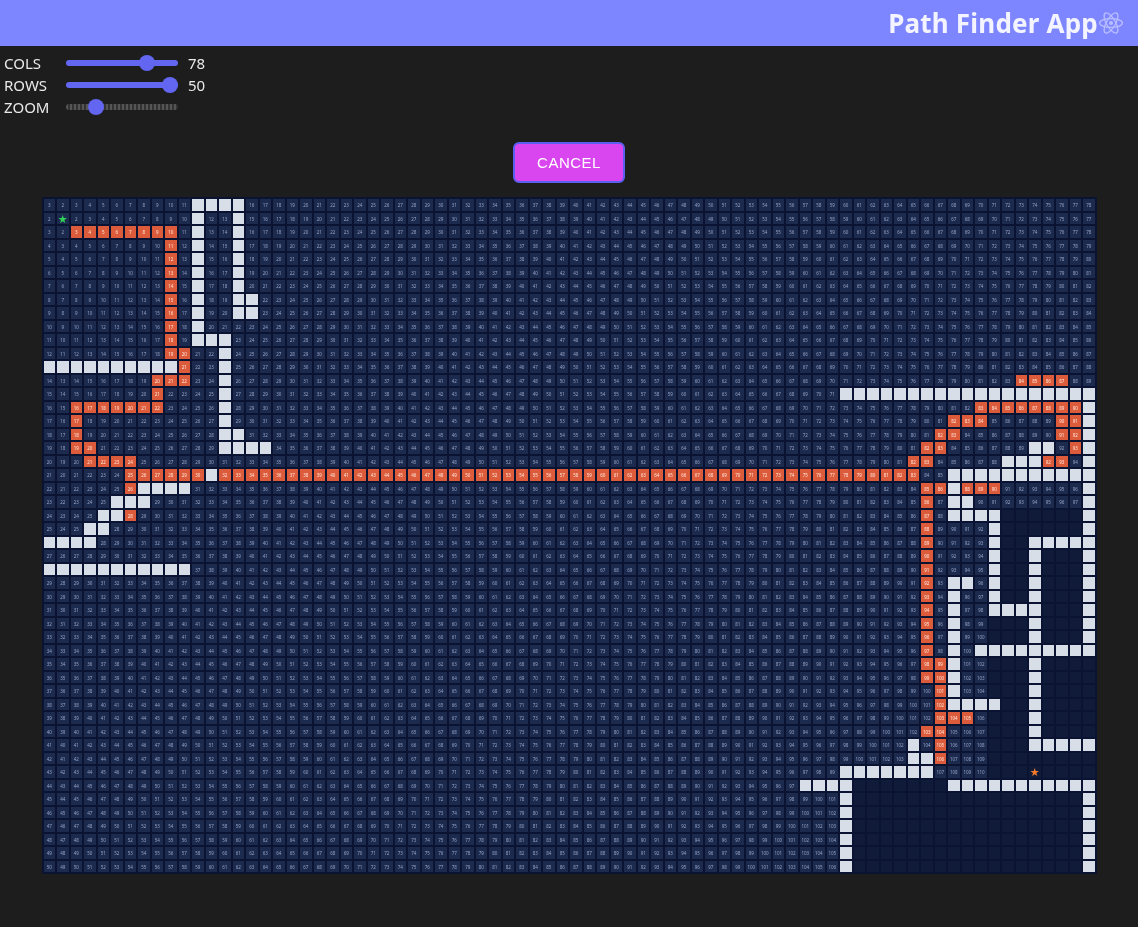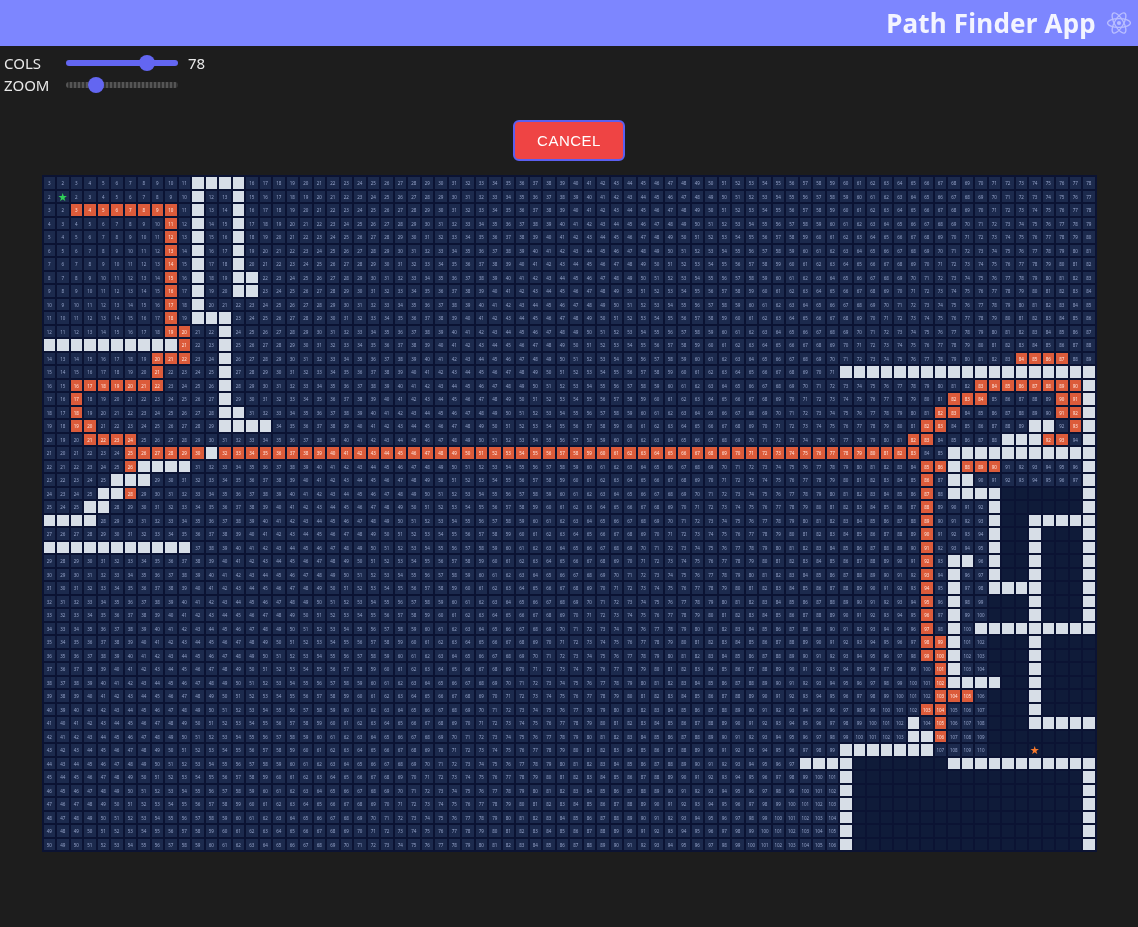--- a/index.html
+++ b/index.html
@@ -13,41 +13,41 @@
     --text:#e9e9e9;
     --accent:#6366f1;
   }
   *{box-sizing:border-box;}
   html,body{margin:0;padding:0;background:var(--bg);color:var(--text);
     font-family:system-ui,-apple-system,"Segoe UI",Roboto,Helvetica,Arial,sans-serif;}
   body{width:1138px;}
 
   
   .titlebar{background:var(--header);height:46px;display:flex;align-items:center;
-    justify-content:flex-end;padding:0 6px;gap:10px;}
+    justify-content:flex-end;padding:0 14px;}
   .titlebar h1{margin:0;font-size:26px;font-weight:700;color:#f3f4ff;letter-spacing:.2px;}
   .logo svg{display:block;}
 
   
   .controls{padding:6px 13px 2px 4px;font-size:15px;}
   .ctl-row{display:flex;align-items:center;gap:8px;height:22px;}
   .ctl-row label{width:52px;text-align:left;}
   .ctl-row .val{width:28px;text-align:left;}
   input[type=range]{-webkit-appearance:none;appearance:none;width:112px;height:6px;
     background:linear-gradient(var(--accent),var(--accent));border-radius:3px;}
   input[type=range]::-webkit-slider-thumb{-webkit-appearance:none;appearance:none;
     width:16px;height:16px;border-radius:50%;background:var(--accent);}
   input[type=range]::-moz-range-thumb{width:16px;height:16px;border-radius:50%;
     background:var(--accent);border:none;}
   input[type=range].empty{background:repeating-linear-gradient(90deg,#555 0 2px,#333 2px 4px);}
   input[type=range].empty::-webkit-slider-thumb{background:var(--accent);}
 
   
   .btn-row{display:flex;justify-content:center;margin:22px 0 14px 0;}
-  button.cancel{background:#ef4444;border:2px solid #5b5ff0;color:#fff;
+  button.cancel{background:#d946ef;border:2px solid #5b5ff0;color:#fff;
     padding:10px 22px;font-size:15px;border-radius:6px;letter-spacing:.5px;}
 
   
   .grid-wrap{display:flex;justify-content:center;}
   .grid{display:grid;border:1px solid var(--cell-border);}
   .cell{width:13.5px;height:13.5px;background:var(--cell);
     border:1px solid var(--cell-border);font-size:4.5px;line-height:13.5px;
     text-align:center;color:#95a3c9;overflow:hidden;white-space:nowrap;}
   .cell.wall{background:var(--wall);color:transparent;}
   .cell.dark{background:var(--cell-dark);}
@@ -74,20 +74,25 @@
       <circle cx="50" cy="50" r="8" fill="#b9beff"></circle>
     </svg>
   </span>
 </header>
 
 <section class="controls">
   <div class="ctl-row">
     <label>COLS</label>
     <input type="range" min="10" max="100" value="78" style="">
     <span class="val">78</span>
+  </div>
+  <div class="ctl-row">
+    <label>ROWS</label>
+    <input type="range" min="10" max="50" value="50" style="">
+    <span class="val">50</span>
   </div>
   <div class="ctl-row">
     <label>ZOOM</label>
     <input type="range" class="empty" min="5" max="40" value="13" style="">
     <span class="val"></span>
   </div>
 </section>
 
 <div class="btn-row">
   <button class="cancel">CANCEL</button>

